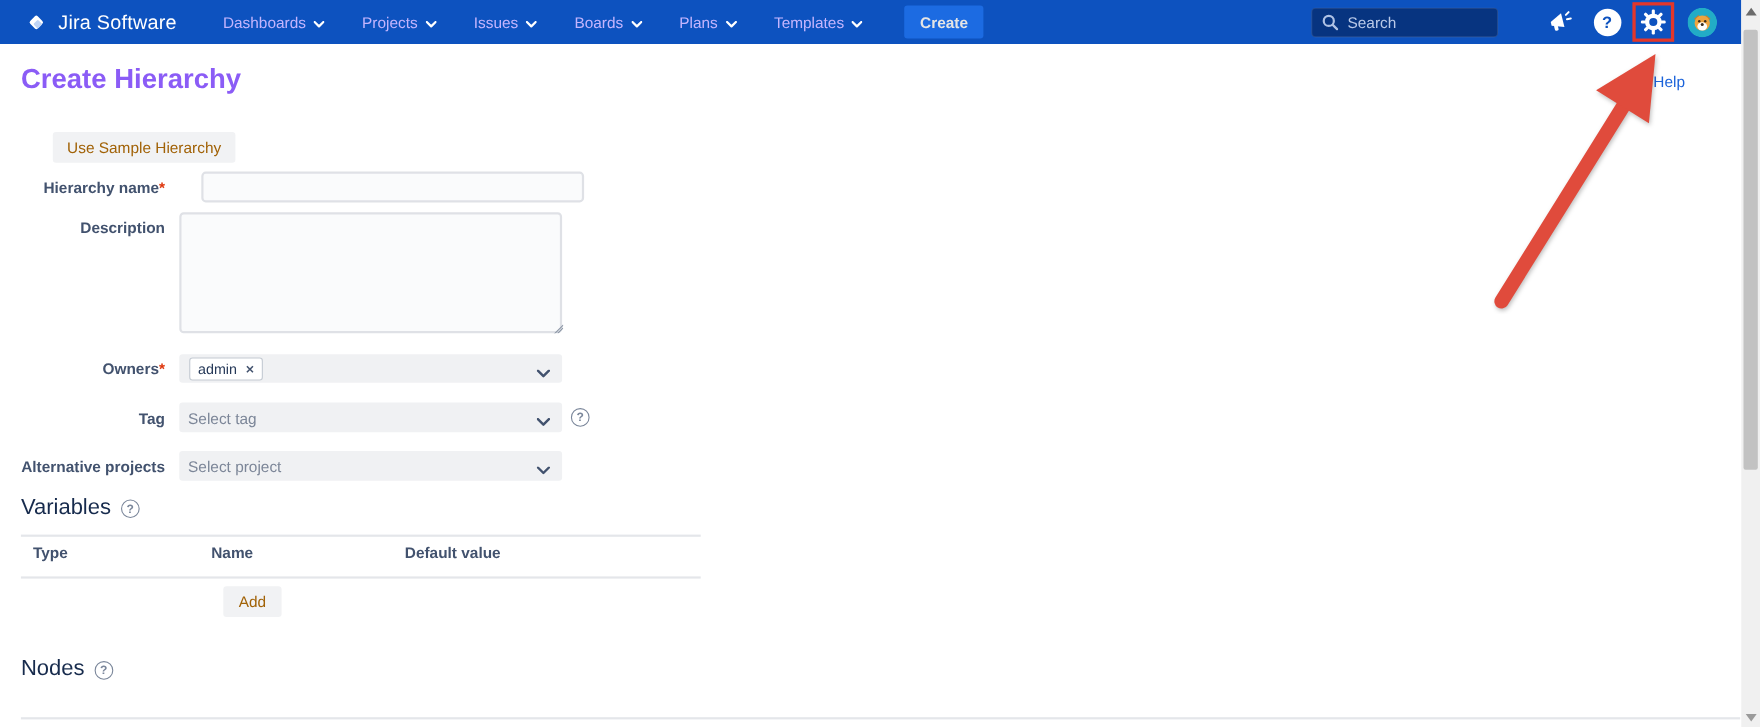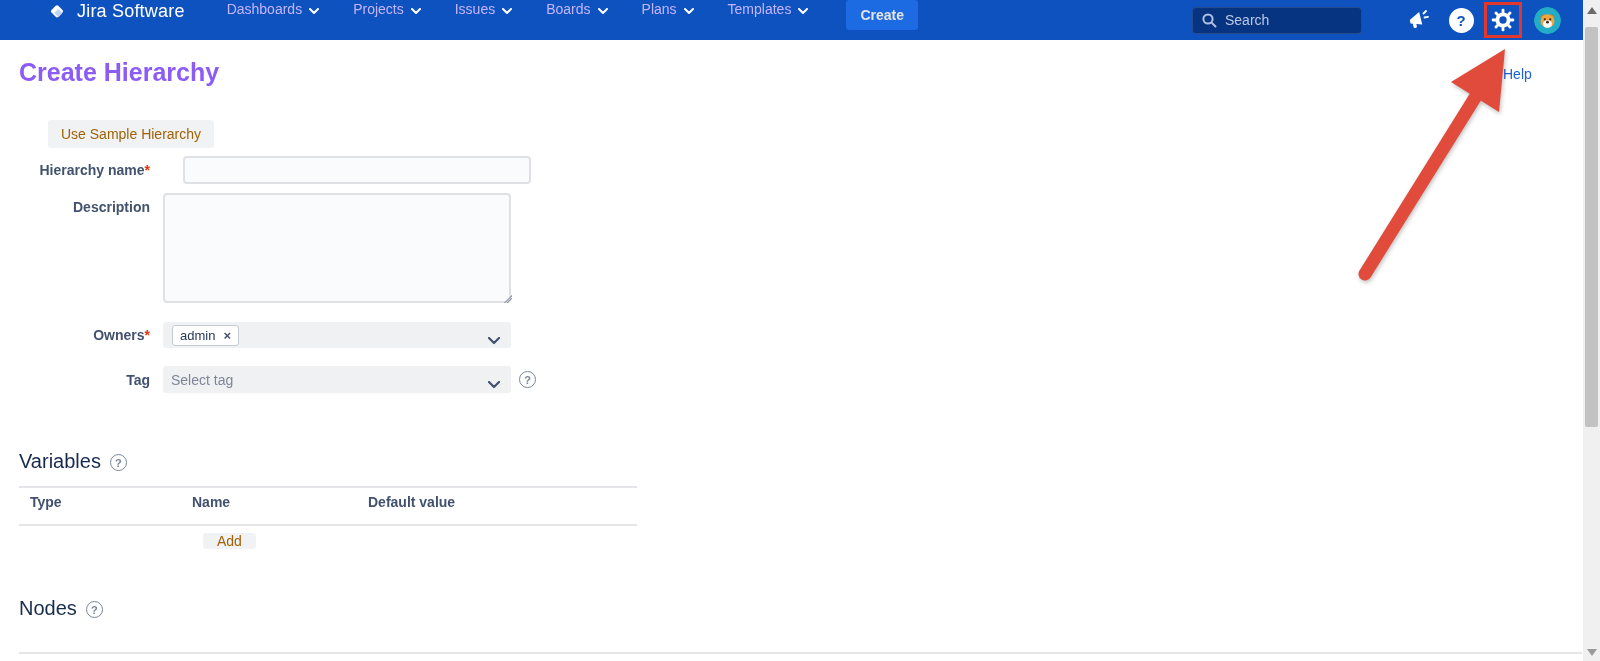--- a/index.html
+++ b/index.html
@@ -3,21 +3,21 @@
 <meta charset="utf-8">
 <style>
   * { margin:0; padding:0; box-sizing:border-box; }
   html,body { width:1600px; height:661px; }
   body { font-family:"Liberation Sans", sans-serif; background:#fff; overflow:hidden; }
   #canvas { position:relative; width:1600px; height:661px; background:#fff; }
 
   
   .nav { position:absolute; left:0; top:0; width:1583px; height:40px; background:#0D52BF;
          display:flex; align-items:center; }
-  .nav-left { display:flex; align-items:flex-start; height:100%;padding-left:24px; }
+  .nav-left { display:flex; align-items:center; height:100%; }
   .logo { display:flex; align-items:center; margin-left:22px; cursor:pointer; }
   .logo-text { color:#fff; font-size:18px; font-weight:500; margin-left:9px; letter-spacing:.2px; }
   .nav-items { display:flex; align-items:center; margin-left:42px; }
   .nav-item { display:flex; align-items:center; color:#c4b5fd; font-size:14px; font-weight:500;
               margin-right:34px; cursor:pointer; white-space:nowrap; }
   .nav-item .chev { margin-left:7px; margin-top:2px; }
   .create-btn { background:#1C6BE2; color:#e5e5e5; border:none; border-radius:3px; font-size:14px;
                 font-weight:600; padding:7px 14px; margin-left:4px; cursor:pointer;
                 font-family:"Liberation Sans", sans-serif; }
   .nav-right { position:absolute; right:22px; top:0; height:40px; display:flex; align-items:center; }
@@ -72,21 +72,21 @@
   .section-h { position:absolute; left:19px; font-size:20px; font-weight:500; color:#172B4D;
                display:flex; align-items:center; }
   .section-h .q-circle { margin-left:9px; margin-top:2px; }
 
   .hr { position:absolute; height:2px; background:#E4E6EA; }
   .tbl-head { position:absolute; left:19px; top:494px; width:618px; display:flex;
               font-size:14px; font-weight:600; color:#42526E; }
   .tbl-head .c1 { width:173px; padding-left:11px; }
   .tbl-head .c2 { width:176px; }
   .tbl-head .c3 { flex:1; }
-  .add-btn { position:absolute; left:203px; top:533px; height:16px; padding:0 14px; }
+  .add-btn { position:absolute; left:203px; top:533px; height:28px; padding:0 14px; }
 
   
   .annot { position:absolute; left:1330px; top:36px; width:210px; height:250px; pointer-events:none; }
 
   
   .scrollbar { position:absolute; right:0; top:0; width:17px; height:661px; background:#F0F0F0; }
   .sb-arrow-up { position:absolute; left:4px; top:7px; width:0; height:0;
                  border-left:5px solid transparent; border-right:5px solid transparent;
                  border-bottom:7px solid #6B6B6B; cursor:pointer; }
   .sb-arrow-dn { position:absolute; left:4px; bottom:5px; width:0; height:0;
@@ -249,20 +249,31 @@
       <div class="fake-select">
         <span class="placeholder">Select tag</span>
         <span class="sel-chev"><svg width="12" height="8" viewBox="0 0 12 8">
               <polyline points="1,1 6,6 11,1" fill="none" stroke="#42526E" stroke-width="2.2" stroke-linecap="round" stroke-linejoin="round"></polyline>
             </svg></span>
       </div>
     </div>
   </div>
   <span class="q-circle tag-help">?</span>
 
+  <div class="form-row" style="top:410px; align-items:center;">
+    <div class="f-label">Alternative projects</div>
+    <div class="f-field">
+      <div class="fake-select">
+        <span class="placeholder">Select project</span>
+        <span class="sel-chev"><svg width="12" height="8" viewBox="0 0 12 8">
+              <polyline points="1,1 6,6 11,1" fill="none" stroke="#42526E" stroke-width="2.2" stroke-linecap="round" stroke-linejoin="round"></polyline>
+            </svg></span>
+      </div>
+    </div>
+  </div>
 
   <div class="section-h" style="top:450px;">
     <span>Variables</span>
     <span class="q-circle">?</span>
   </div>
   <div class="hr" style="left:19px; top:486px; width:618px;"></div>
   <div class="tbl-head">
     <div class="c1">Type</div>
     <div class="c2">Name</div>
     <div class="c3">Default value</div>

